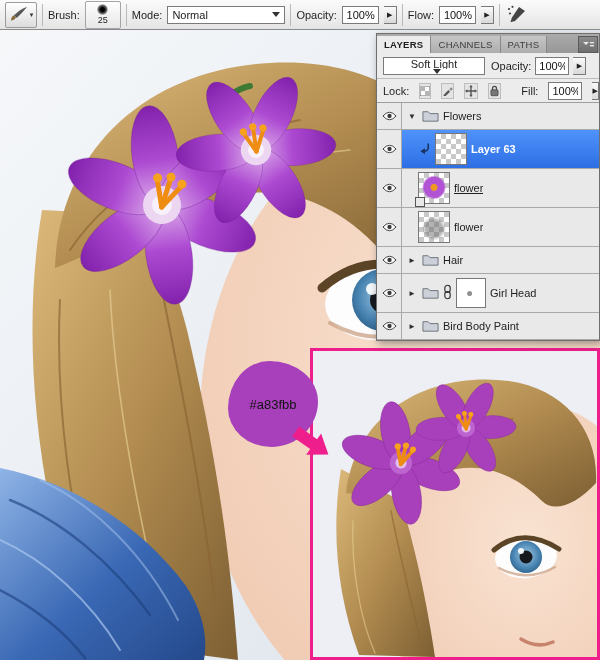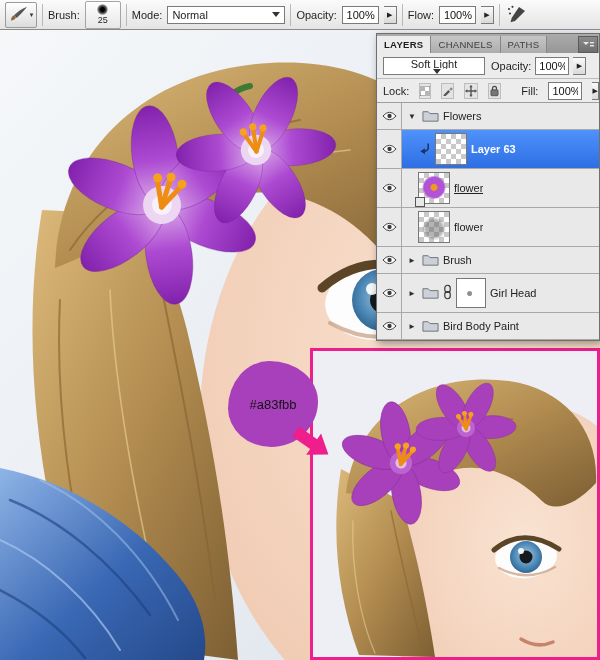--- a/index.html
+++ b/index.html
@@ -370,21 +370,21 @@
               <circle cx="8" cy="5" r="2.3" fill="#3a3a3a"></circle>
           </svg>
         </div>
         <div class="row-body">
           <span class="tri">►</span>
           <span>
             <svg width="17" height="13" viewBox="0 0 18 13">
                 <path d="M1 2.5 h5.5 l2 2 H17 v8 H1 Z" fill="#ccd1d9" stroke="#6a7078"></path>
               </svg>
           </span>
-          <span class="lname">Brush</span>
+          <span class="lname">Hair</span>
         </div>
       </div>
 
       <div class="lrow layer">
         <div class="eye-cell">
           <svg width="15" height="10" viewBox="0 0 16 10">
             <path d="M1 5 Q8 -3 15 5 Q8 13 1 5 Z" fill="#fff" stroke="#3a3a3a"></path>
               <circle cx="8" cy="5" r="2.3" fill="#3a3a3a"></circle>
           </svg>
         </div>

